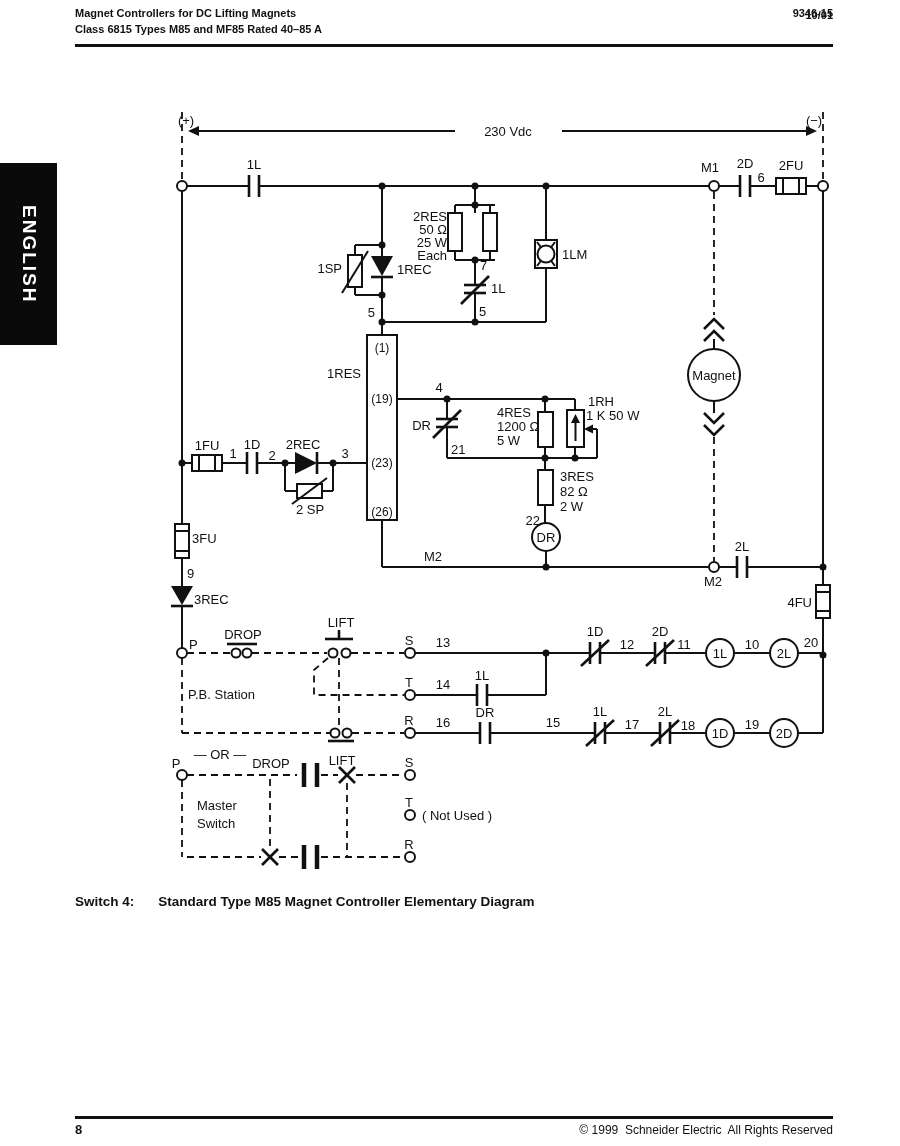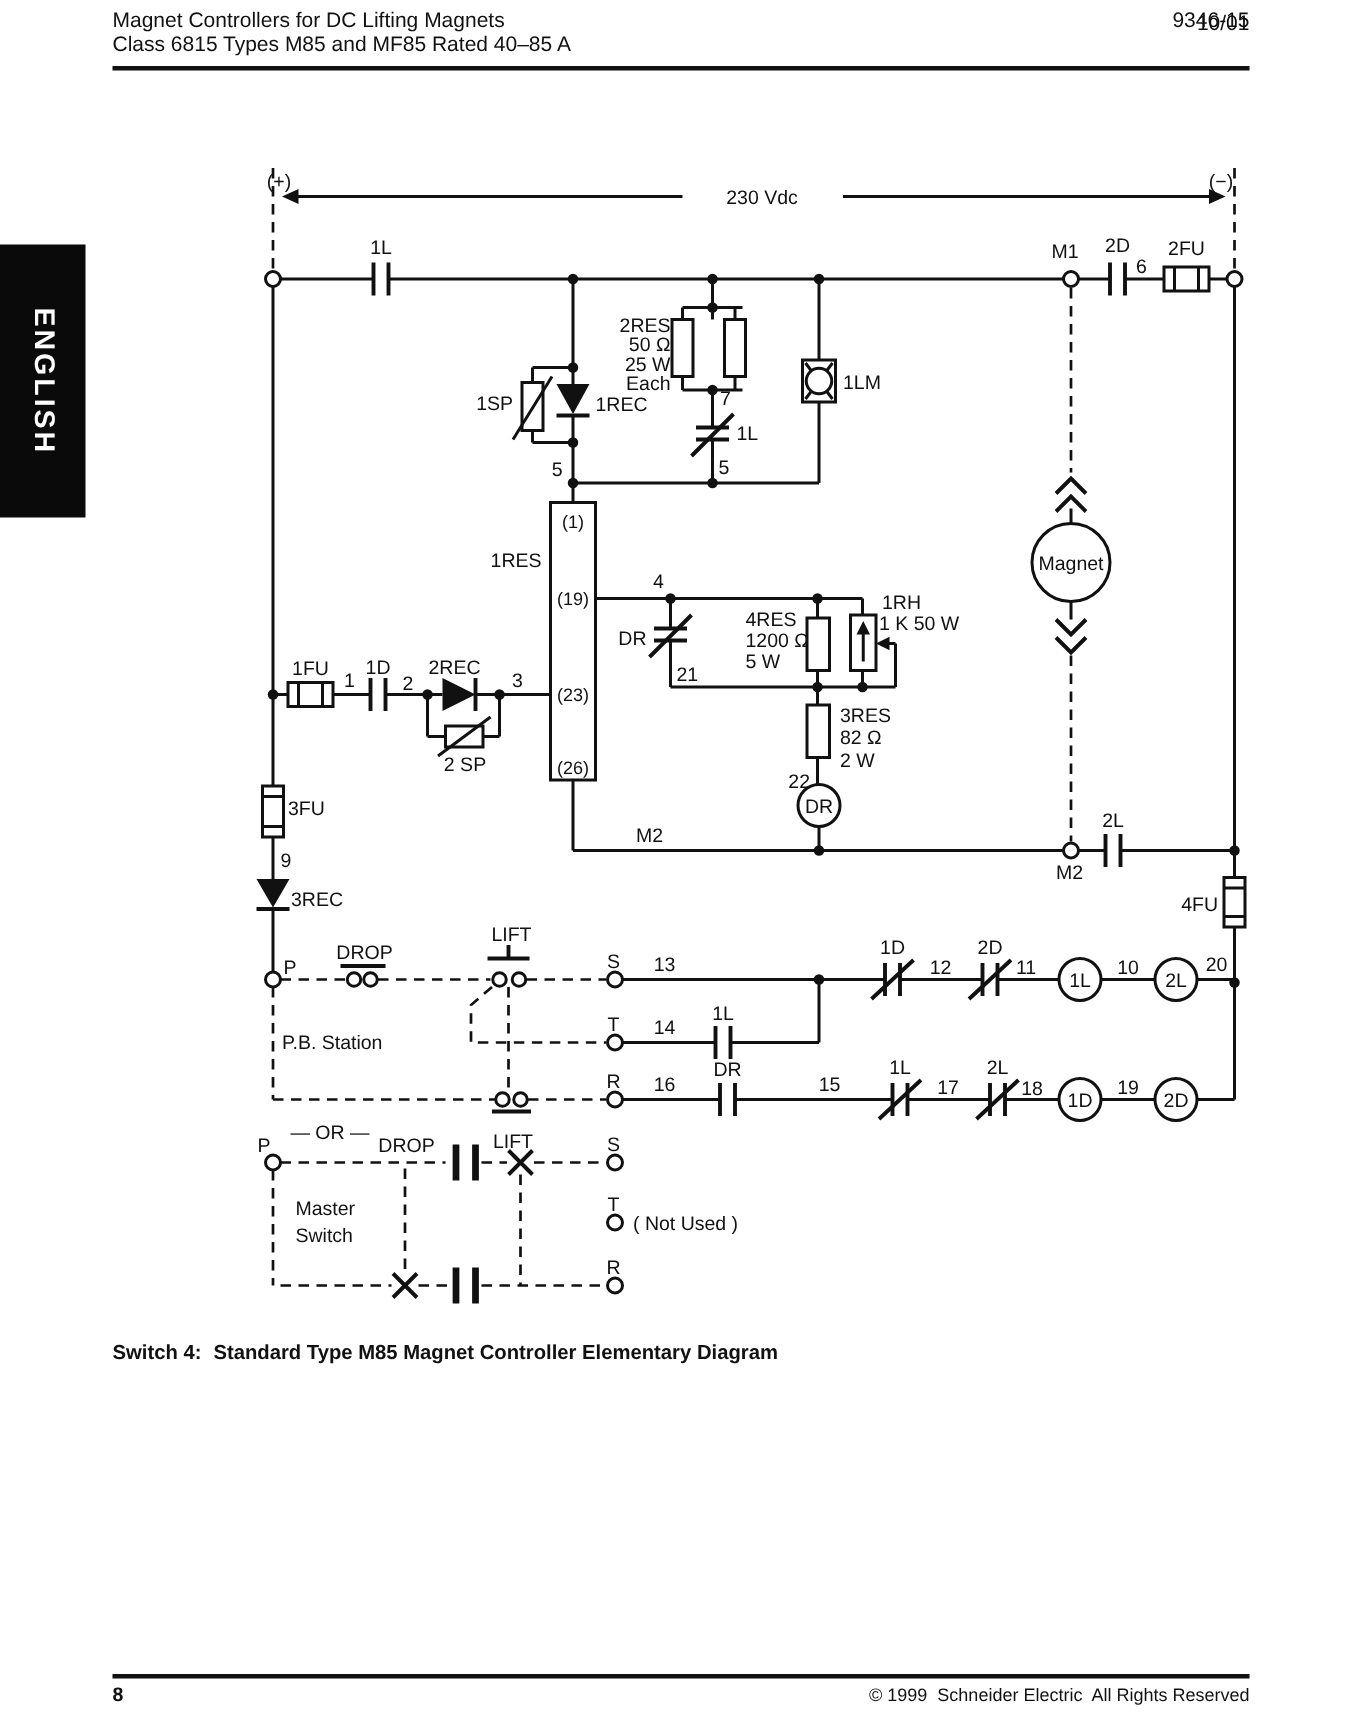--- a/index.html
+++ b/index.html
@@ -1,26 +1,26 @@
 <!DOCTYPE html>
 <html><head>
 <meta charset="utf-8">
 <style>
   html,body { margin:0; padding:0; background:#e8e8e8; }
   .page { position:relative; width:900px; height:1146px; background:#ffffff; overflow:hidden;
           font-family:"Liberation Sans", sans-serif; color:#111; }
   .abs { position:absolute; }
-  .hdr { font-weight:normal; font-size:14px; line-height:16px; }
+  .hdr { font-weight:bold; font-size:11px; line-height:16px; }
   .hdr-rule { left:75px; width:758px; top:44px; height:3px; background:#111; }
   .notes { left:80px; top:62px; font-style:italic; font-size:13.5px; }
   .etab { left:0px; top:163px; width:57px; height:182px; background:#0a0a0a;
           display:flex; align-items:center; justify-content:center; }
   .etab span { writing-mode:vertical-rl; color:#fff; font-weight:bold; font-size:19px; letter-spacing:2px; }
   .caption { top:894px; left:75px; font-weight:bold; font-size:13.5px; }
-  .caption .cap-title { margin-left:8px; }
+  .caption .cap-title { margin-left:24px; }
   .ftr-rule { left:75px; width:758px; top:1116px; height:3px; background:#111; }
   .ftr-page { left:75px; top:1122px; font-weight:bold; font-size:13px; }
   .ftr-copy { right:67px; top:1123px; font-size:12px; white-space:pre; }
 
   svg.diag { position:absolute; left:0; top:0; }
   .w  { stroke:#111; stroke-width:2; fill:none; }
   .wd { stroke:#111; stroke-width:1.8; fill:none; stroke-dasharray:7 5; }
   .cb { stroke:#111; stroke-width:2.6; fill:none; }
   .hv { stroke:#111; stroke-width:4.5; fill:none; }
   .dot { fill:#111; stroke:none; }

